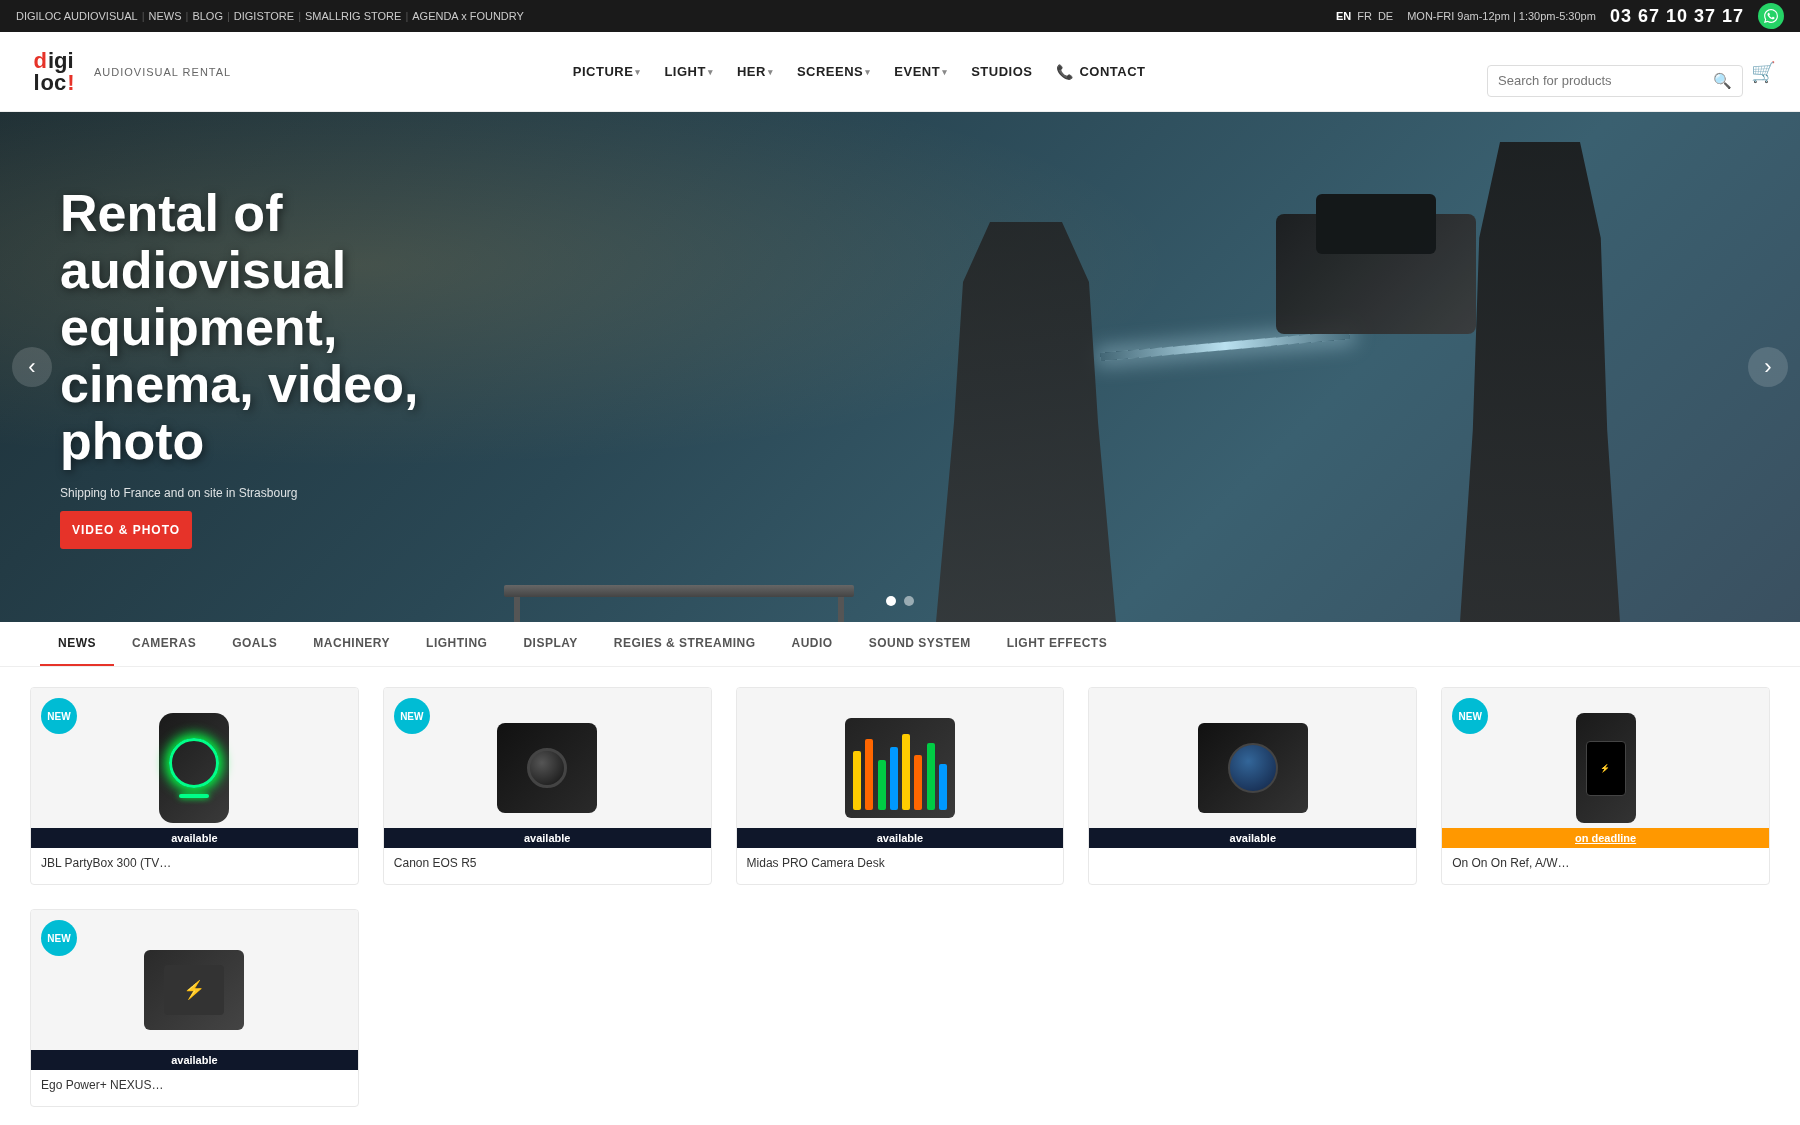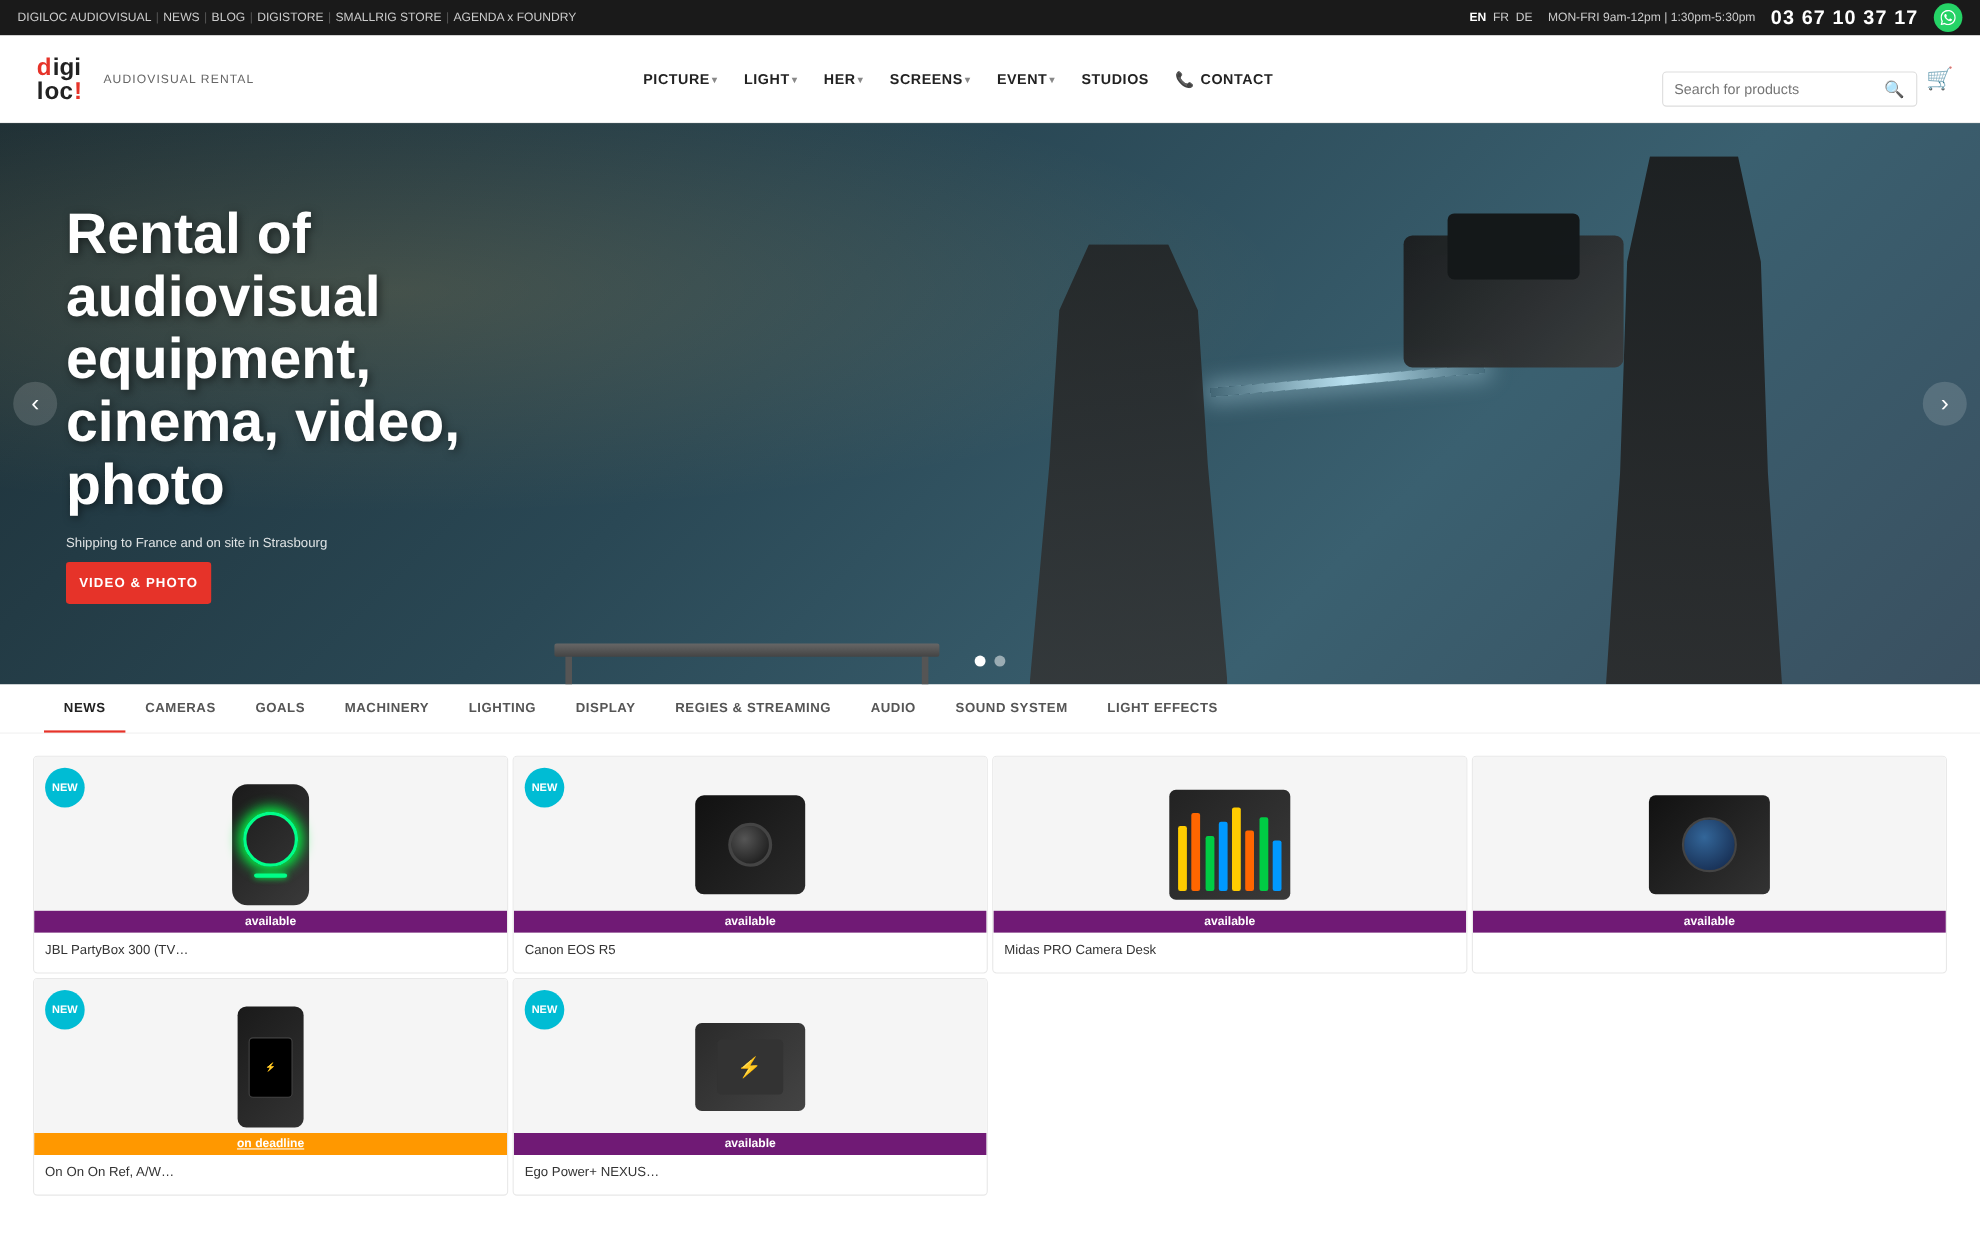--- a/index.html
+++ b/index.html
@@ -64,21 +64,21 @@
     .nav-contact { display: flex; align-items: center; gap: 5px; }
     .nav-phone-icon { font-size: 14px; }
 
     .header-actions { display: flex; align-items: center; gap: 8px; }
     .search-box {
       display: flex; align-items: center;
       border: 1px solid #ddd;
       border-radius: 4px;
       padding: 6px 10px;
       gap: 6px;
-      width: 232px;
+      width: 256px;
       margin-top: 18px;
     }
     .search-box input {
       border: none; outline: none; font-size: 13px; color: #999; width: 100%;
       background: transparent;
     }
     .search-icon { color: #999; font-size: 15px; cursor: pointer; }
     .cart-icon {
       font-size: 20px; color: #333; cursor: pointer; position: relative;
     }
@@ -266,22 +266,22 @@
       border-bottom: 2px solid #e63329;
     }
 
     
     .products-section {
       padding: 20px 30px;
       background: #fff;
     }
     .products-grid {
       display: grid;
-      grid-template-columns: repeat(4, 1fr);
-      gap: 4px;
+      grid-template-columns: repeat(5, 1fr);
+      gap: 24px;
     }
     .product-card {
       border: 1px solid #e8e8e8;
       border-radius: 4px;
       overflow: hidden;
       position: relative;
       background: #fff;
     }
     .product-badge {
       position: absolute;
@@ -386,21 +386,21 @@
     .product-status {
       position: absolute;
       bottom: 0;
       left: 0; right: 0;
       text-align: center;
       padding: 4px 0;
       font-size: 11px;
       font-weight: 700;
       color: #fff;
     }
-    .status-available { background: #701a75; }
+    .status-available { background: #0f172a; }
     .status-deadline { background: #ff9800; text-decoration: underline; }
     .product-info {
       padding: 8px 10px 10px;
       font-size: 12px;
       color: #333;
       min-height: 36px;
     }
 
     
     .digiloc-logo {

